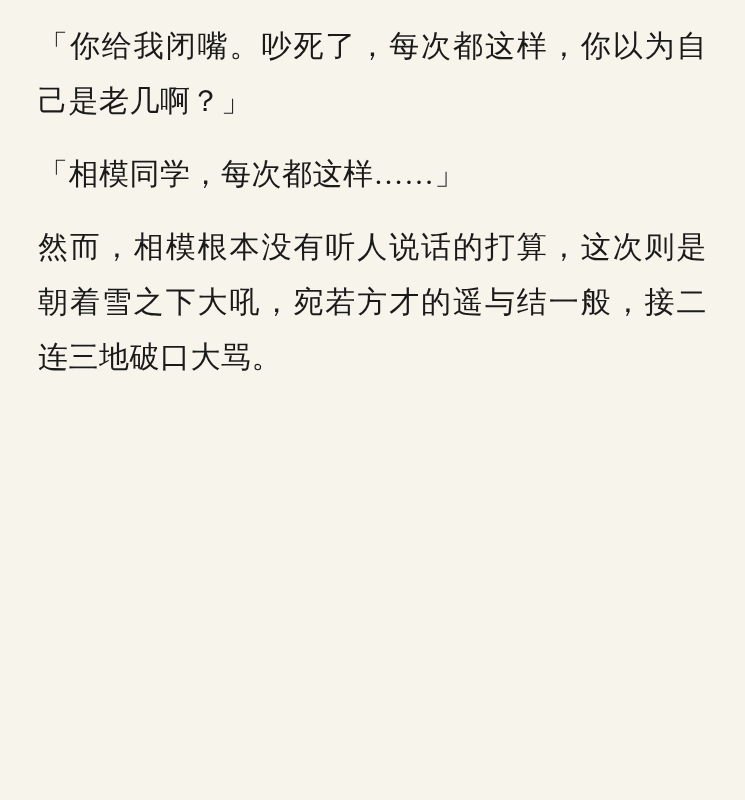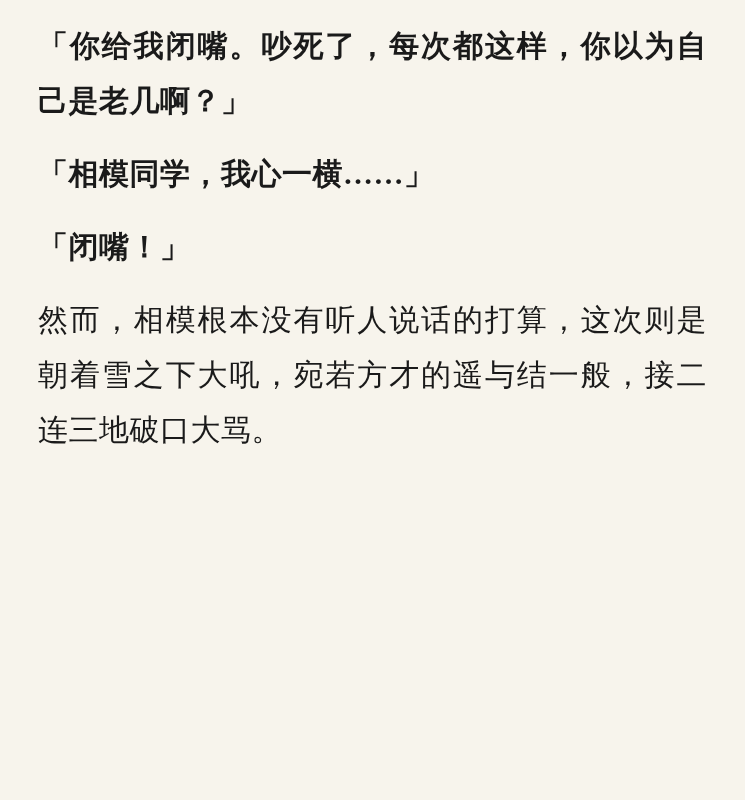--- a/index.html
+++ b/index.html
@@ -25,27 +25,25 @@
     font-size: 30px;
     line-height: 55px;
     letter-spacing: 0.5px;
     margin: 0 0 18px 0;
     text-align: justify;
     text-justify: inter-ideograph;
     word-break: break-all;
   }
   .para.dialogue {
     text-indent: 0;
-    font-weight: bold;
   }
   .para:last-child {
     margin-bottom: 0;
   }
 </style>
 </head>
 <body>
 
 <div class="page">
   <p class="para dialogue">「你给我闭嘴。吵死了，每次都这样，你以为自己是老几啊？」</p>
-  <p class="para dialogue">「相模同学，我心一横……」</p>
-  <p class="para dialogue">「闭嘴！」</p>
+  <p class="para dialogue">「相模同学，每次都这样……」</p>
   <p class="para">然而，相模根本没有听人说话的打算，这次则是朝着雪之下大吼，宛若方才的遥与结一般，接二连三地破口大骂。</p>
 </div>
 
 </body></html>

